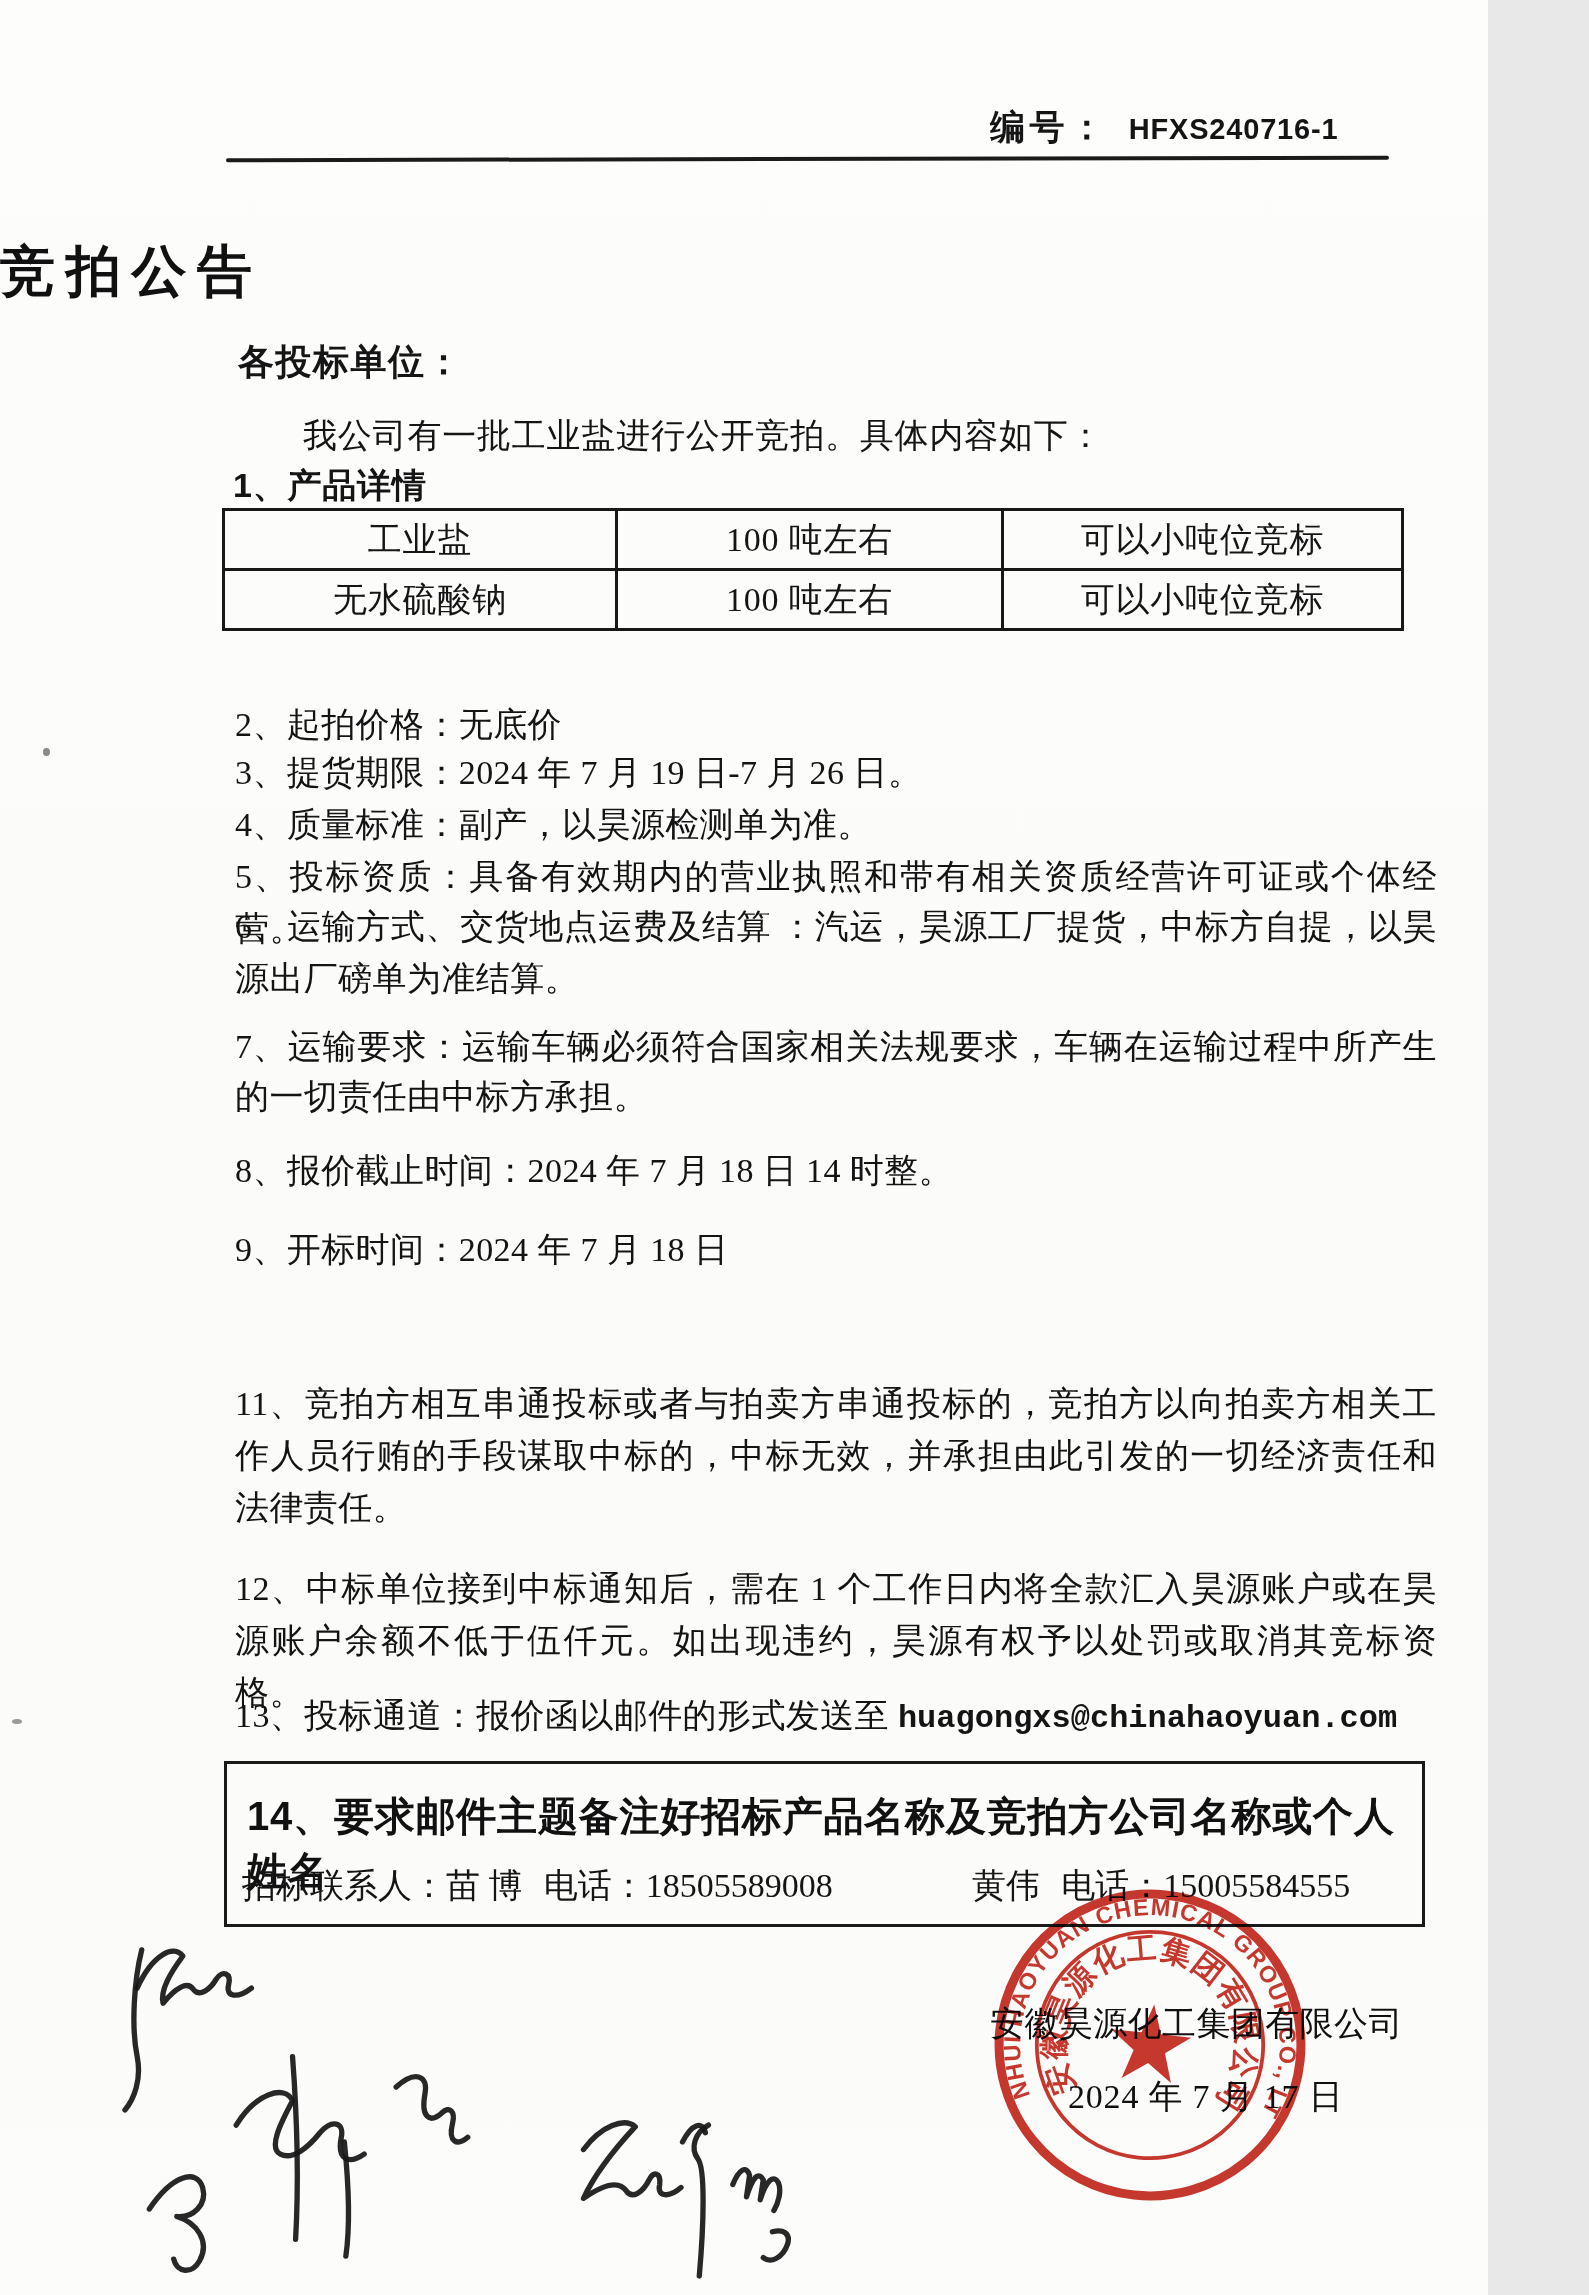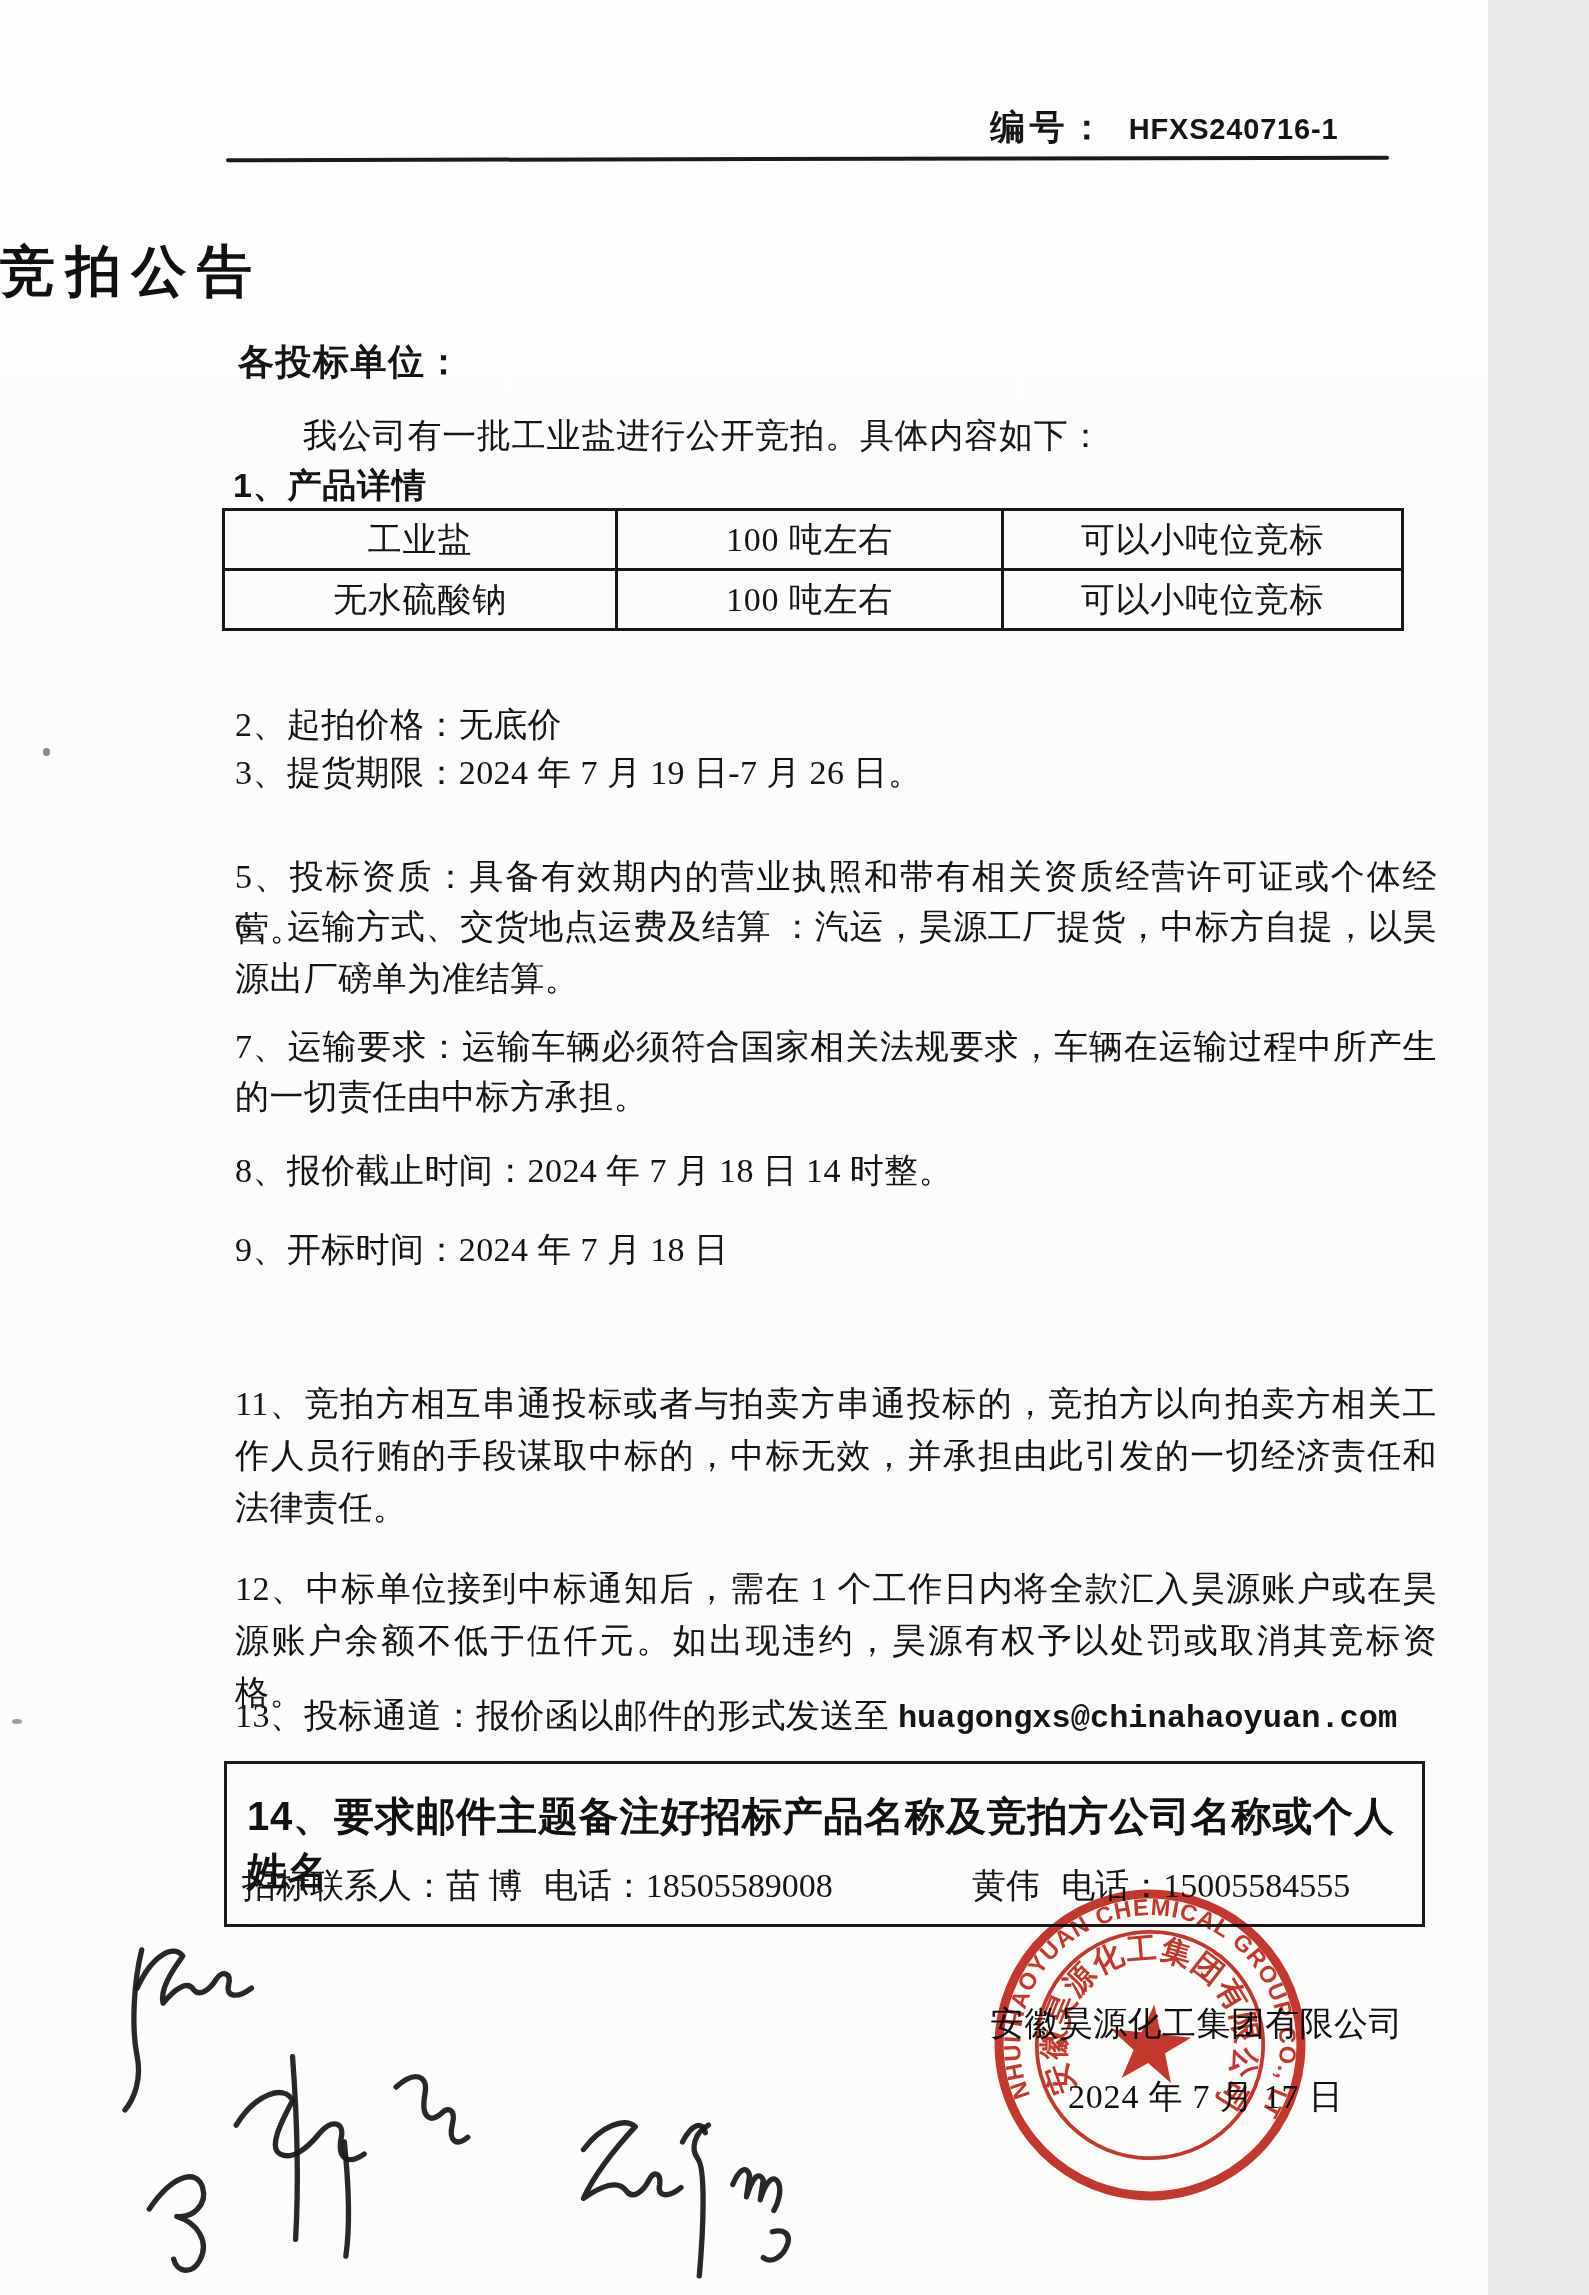--- a/index.html
+++ b/index.html
@@ -105,20 +105,21 @@
       <tr>
         <td class="song">无水硫酸钠</td>
         <td class="song">100 吨左右</td>
         <td class="song">可以小吨位竞标</td>
       </tr>
     </tbody>
   </table>
 
   <div class="item song i2">2、起拍价格：无底价</div>
   <div class="item song i3">3、提货期限：2024 年 7 月 19 日-7 月 26 日。</div>
+  <div class="item song i4">4、质量标准：副产，以昊源检测单为准。</div>
   <div class="item song i5">5、投标资质：具备有效期内的营业执照和带有相关资质经营许可证或个体经营。</div>
   <div class="item song i6">6、运输方式、交货地点运费及结算 ：汽运，昊源工厂提货，中标方自提，以昊源出厂磅单为准结算。</div>
   <div class="item song i7">7、运输要求：运输车辆必须符合国家相关法规要求，车辆在运输过程中所产生的一切责任由中标方承担。</div>
   <div class="item song i8">8、报价截止时间：2024 年 7 月 18 日 14 时整。</div>
   <div class="item song i9">9、开标时间：2024 年 7 月 18 日</div>
   <div class="item song i11">11、竞拍方相互串通投标或者与拍卖方串通投标的，竞拍方以向拍卖方相关工作人员行贿的手段谋取中标的，中标无效，并承担由此引发的一切经济责任和法律责任。</div>
   <div class="item song i12">12、中标单位接到中标通知后，需在 1 个工作日内将全款汇入昊源账户或在昊源账户余额不低于伍仟元。如出现违约，昊源有权予以处罚或取消其竞标资格。</div>
 
   <div class="item song i13">
     <span>13、投标通道：报价函以邮件的形式发送至 </span><span class="email mono">huagongxs@chinahaoyuan.com</span>

